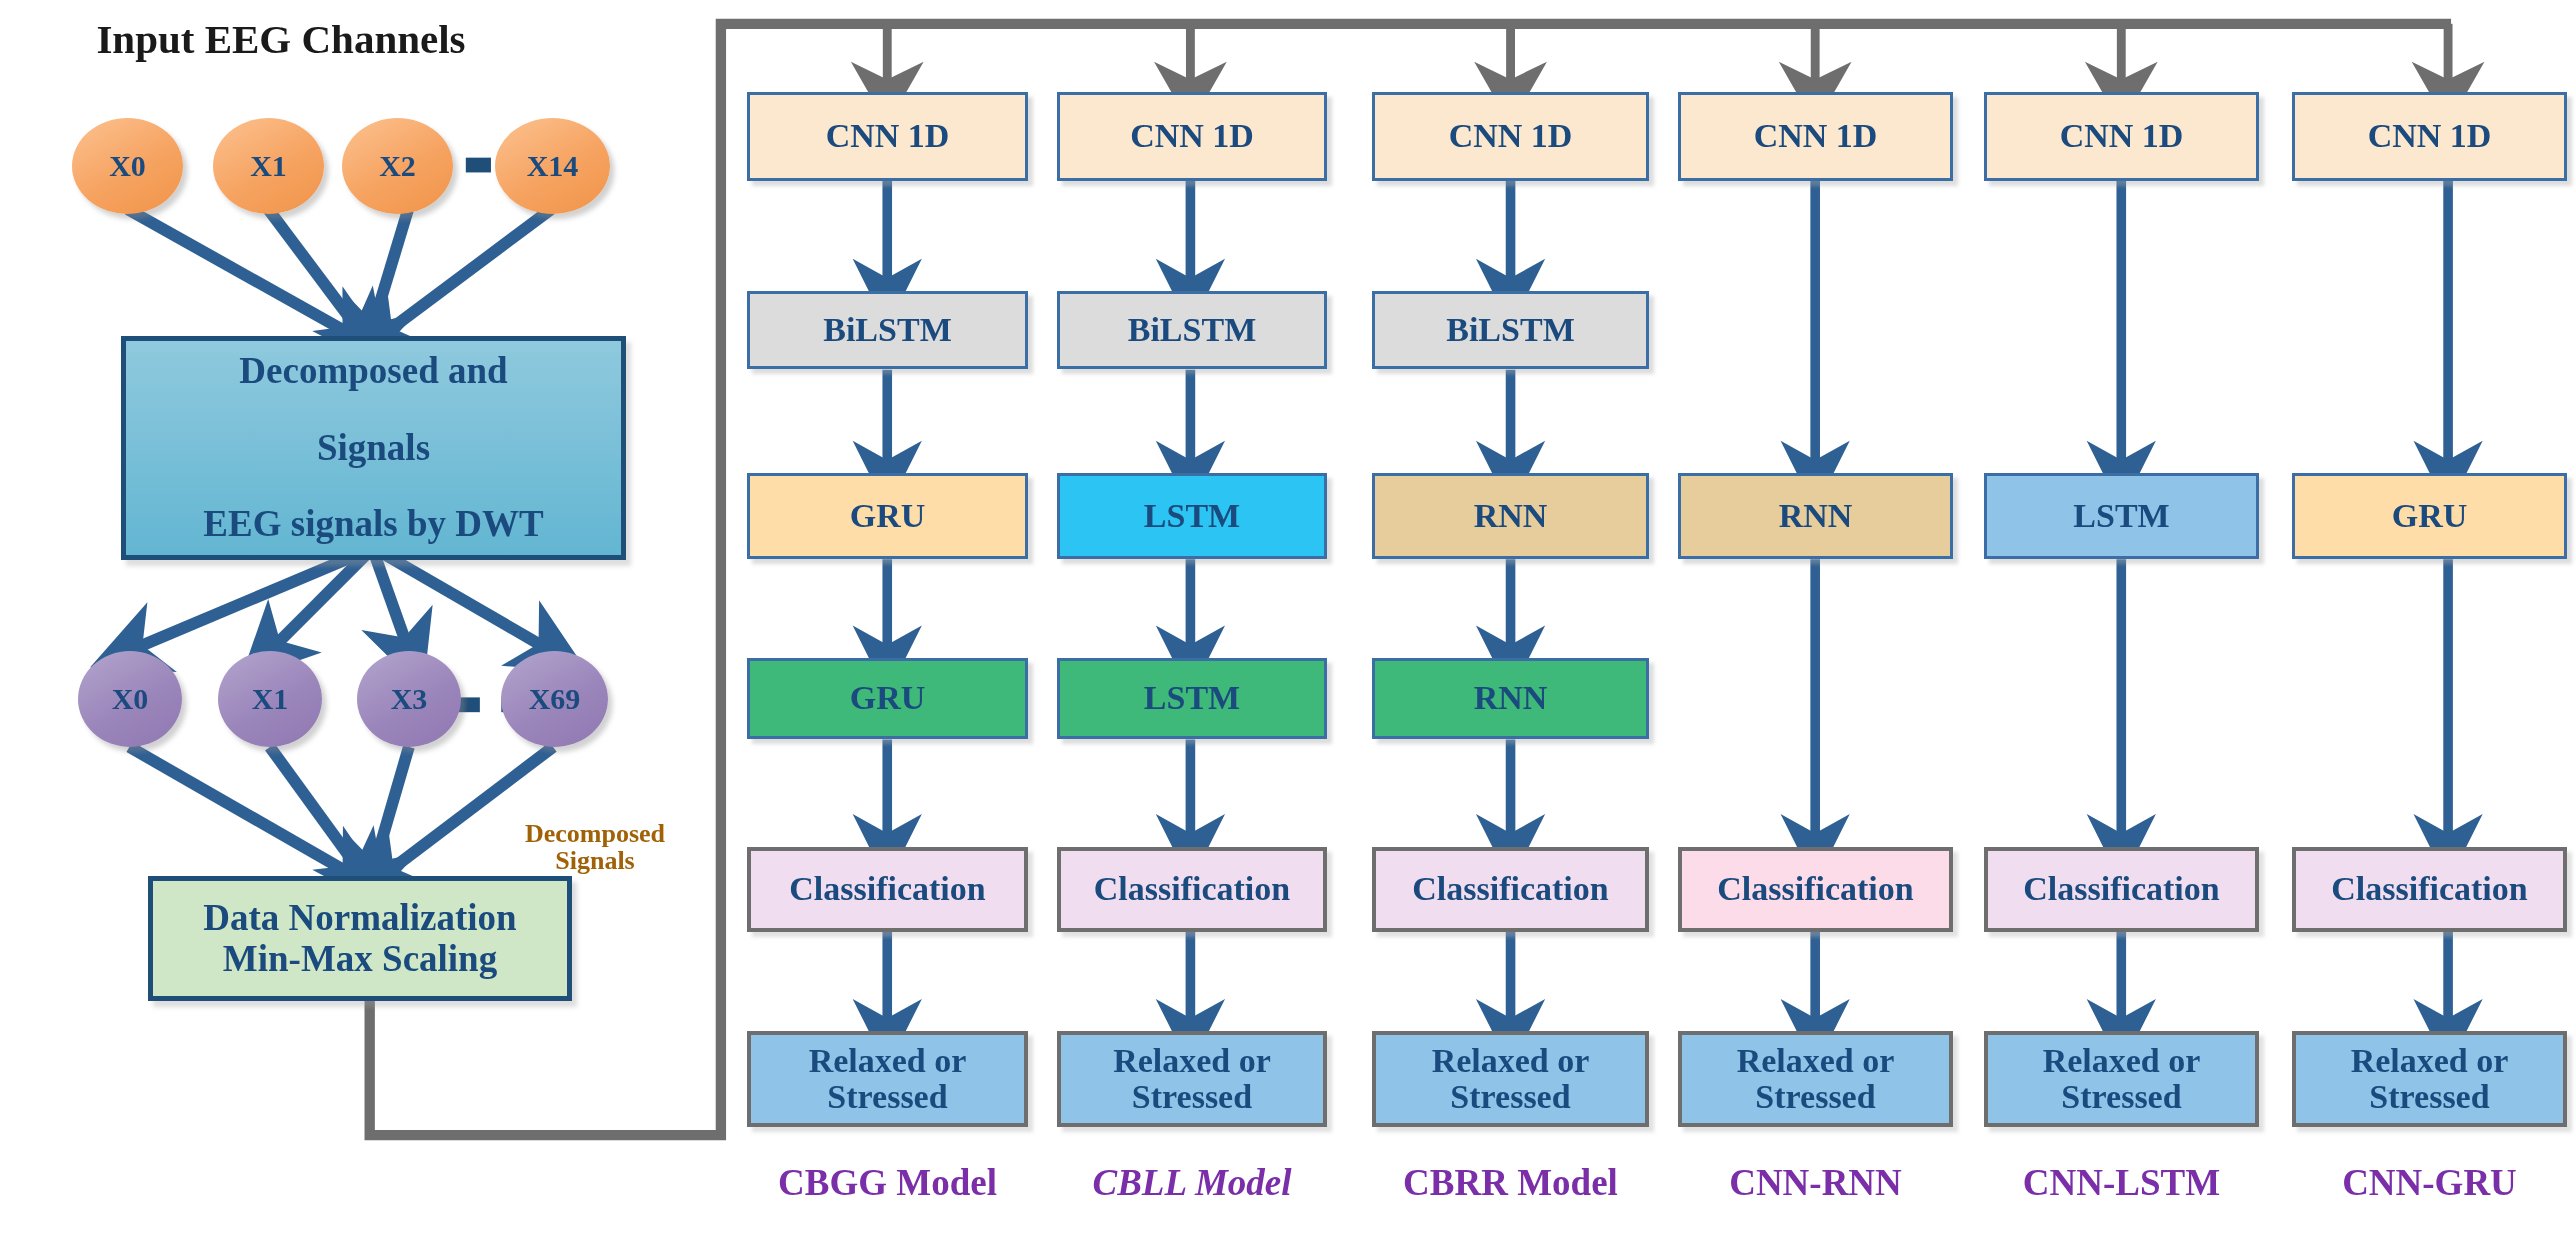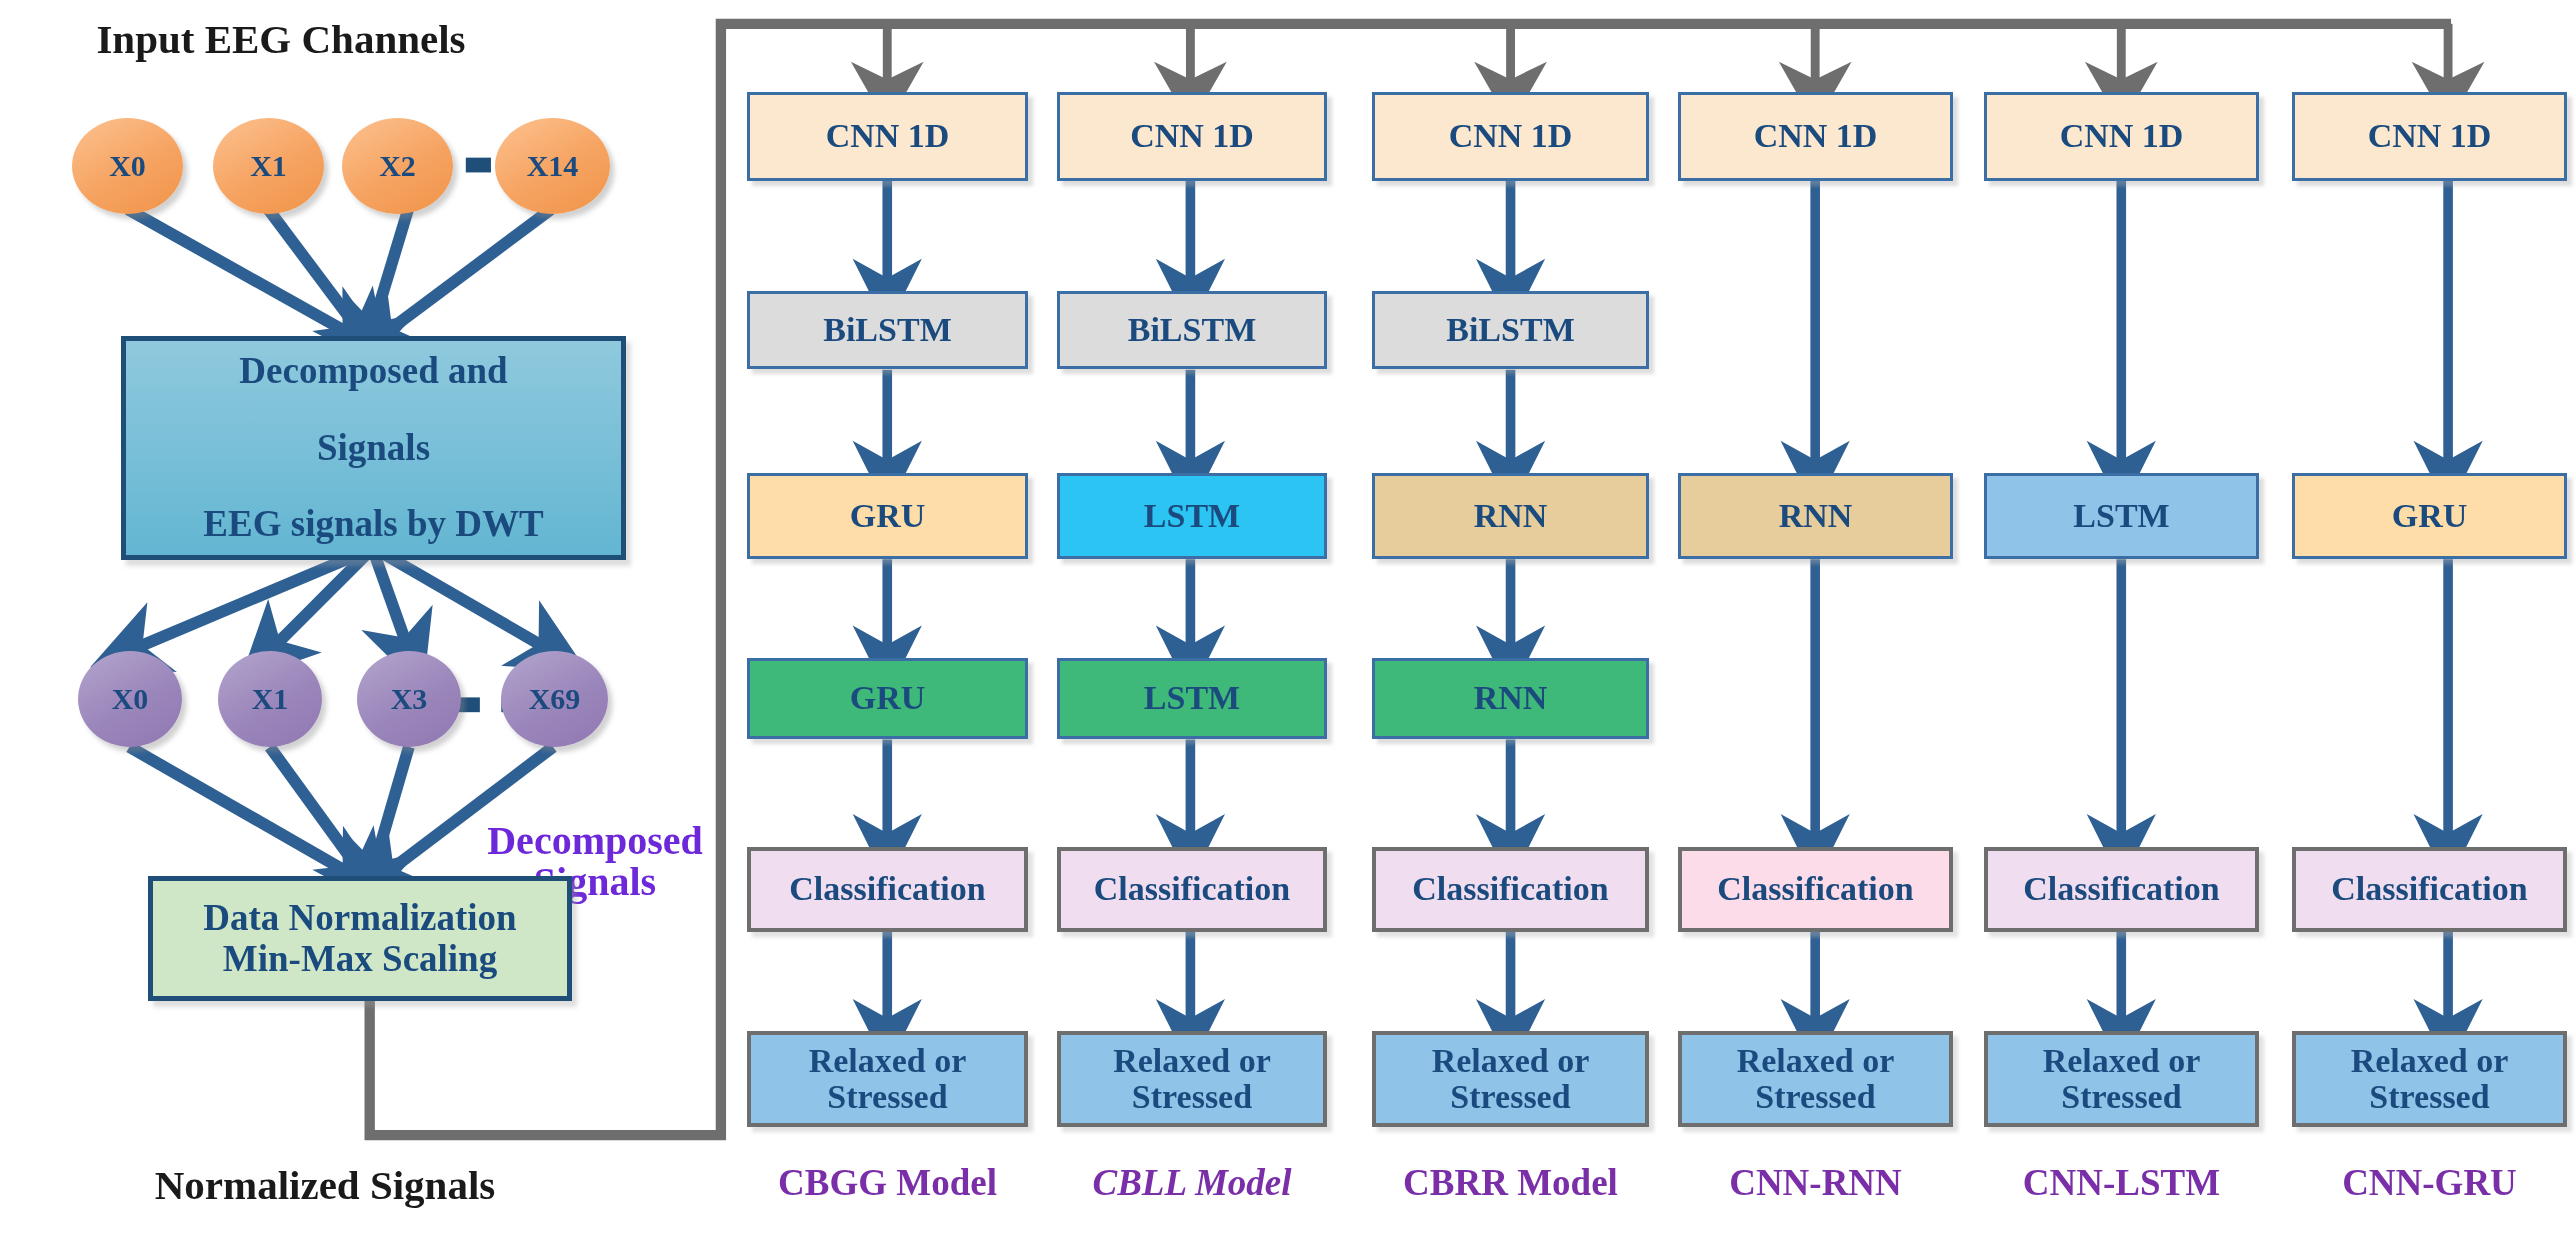--- a/index.html
+++ b/index.html
@@ -13,21 +13,21 @@
 
   
   .abs { position:absolute; }
 
   .heading {
     font-weight:bold; color:#1a1a1a; font-size:41px;
     font-family:"Liberation Serif", serif; white-space:nowrap;
     text-align:center;
   }
   .side-note {
-    font-weight:bold; color:#6d28d9; font-size:40px; line-height:1.02;
+    font-weight:bold; color:#a16207; font-size:26px; line-height:1.02;
     font-family:"Liberation Serif", serif; text-align:center;
   }
 
   
   .node-ellipse {
     position:absolute; display:flex; align-items:center; justify-content:center;
     border-radius:50%; color:#1b4b7e; font-weight:bold; font-size:30px;
     font-family:"Liberation Serif", serif;
     box-shadow:4.4px 5.2px 5.2px rgba(140,140,140,0.40);
   }
@@ -194,21 +194,20 @@
   <div class="abs side-note" style="left:473px; top:821px; width:244px;">
     <div>Decomposed</div>
     <div>Signals</div>
   </div>
 
   <div class="big-box box-norm" style="left:148px; top:876px; width:414px; height:115px;">
     <div>Data Normalization</div>
     <div>Min-Max Scaling</div>
   </div>
 
-  <div class="abs heading" style="left:133px; top:1161px; width:384px;">Normalized Signals</div>
 
   <div class="pbox blue-b" style="left:747px; top:92px; width:281px; height:89px; background:#fce7cf;">
     <span>CNN 1D</span>
     </div>
   <div class="pbox blue-b" style="left:747px; top:291px; width:281px; height:78px; background:#dcdcdc;">
     <span>BiLSTM</span>
     </div>
   <div class="pbox blue-b" style="left:747px; top:473px; width:281px; height:86px; background:#ffdda8;">
     <span>GRU</span>
     </div>

